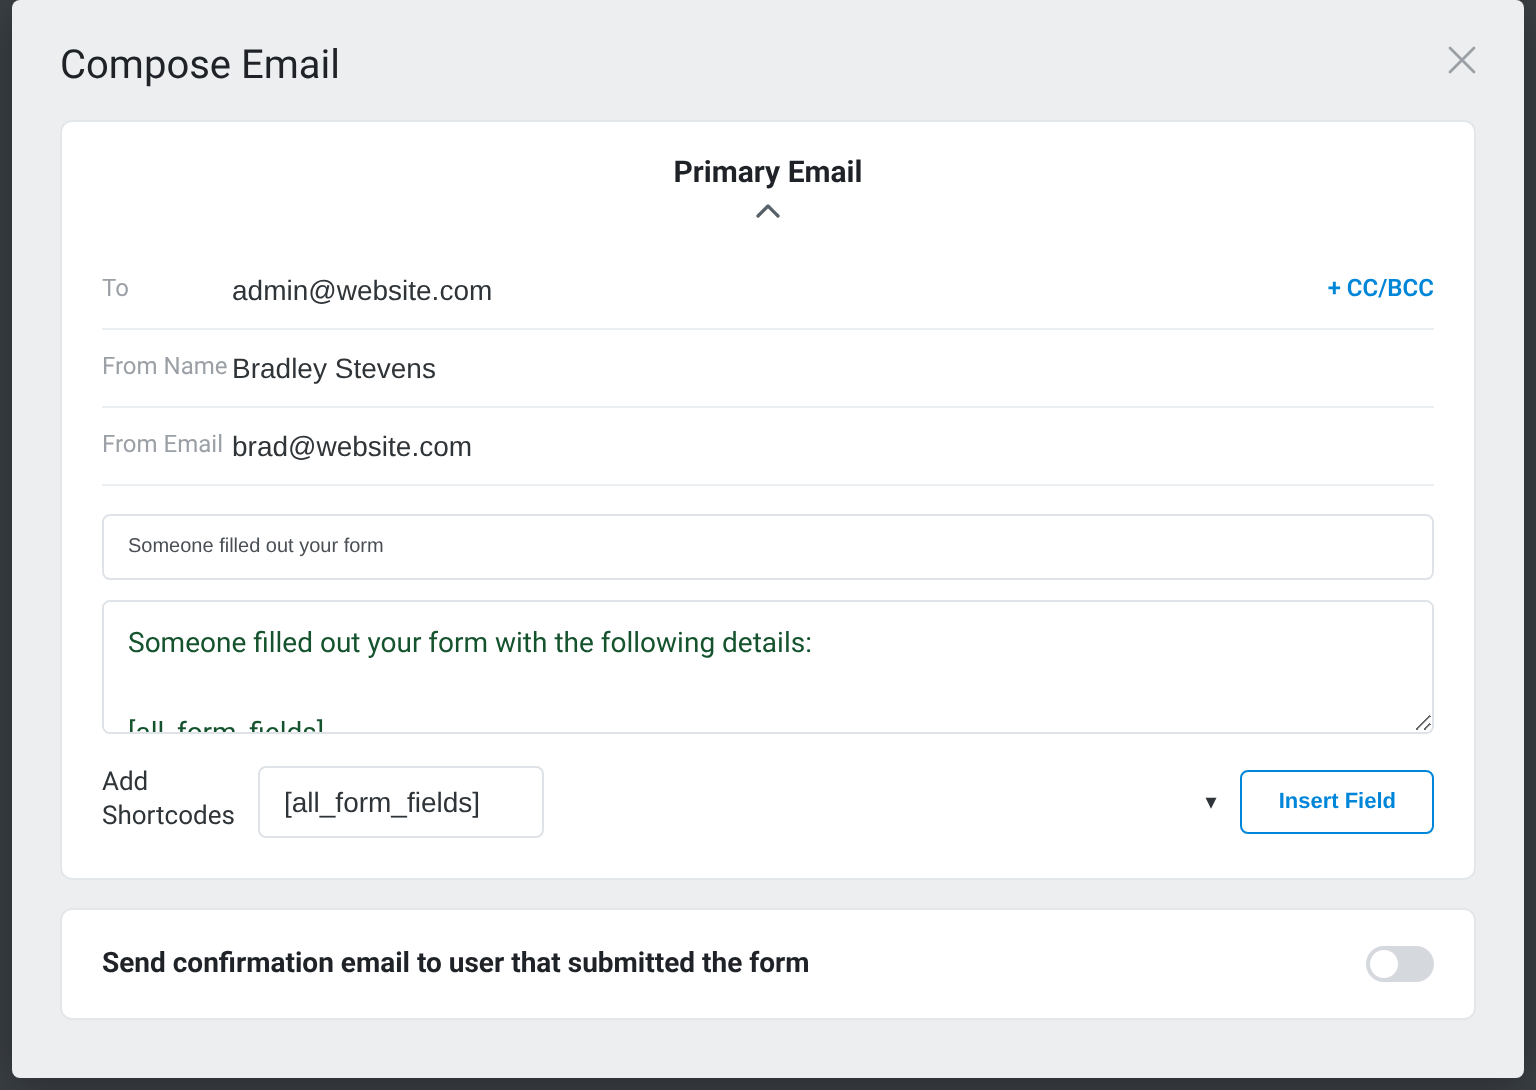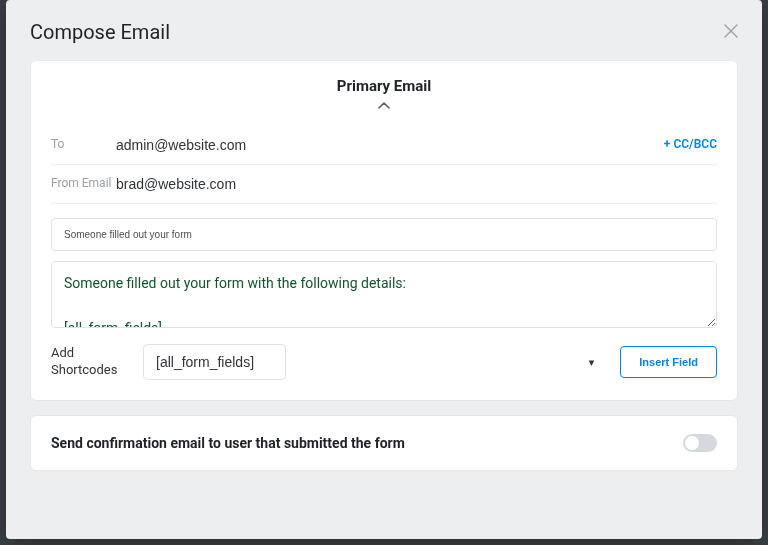--- a/index.html
+++ b/index.html
@@ -115,21 +115,20 @@
       color: #14532d;
       margin-top: 10px;
       resize: vertical;
       outline: none;
       font-family: inherit;
       line-height: 1.6;
     }
     .shortcode-row {
       display: flex;
       align-items: center;
-      gap: 14px;
       margin-top: 12px;
     }
     .shortcode-label {
       font-size: 13px;
       color: #2f3438;
       line-height: 1.3;
       width: 78px;
       flex-shrink: 0;
     }
     .shortcode-select {
@@ -251,20 +250,24 @@
         </div>
       </div>
       <div class="card-body">
 
         <div class="row">
           <div class="row-label">To</div>
           <input class="row-value" value="admin@website.com" style="">
           <div class="ccbcc">+ CC/BCC</div>
         </div>
 
+        <div class="row">
+          <div class="row-label">From Name</div>
+          <input class="row-value" value="Bradley Stevens" style="">
+        </div>
 
         <div class="row">
           <div class="row-label">From Email</div>
           <input class="row-value" value="brad@website.com" style="">
         </div>
 
         <input class="subject-input" value="Someone filled out your form" style="">
 
         <textarea class="message-box" style="">Someone filled out your form with the following details:
 

